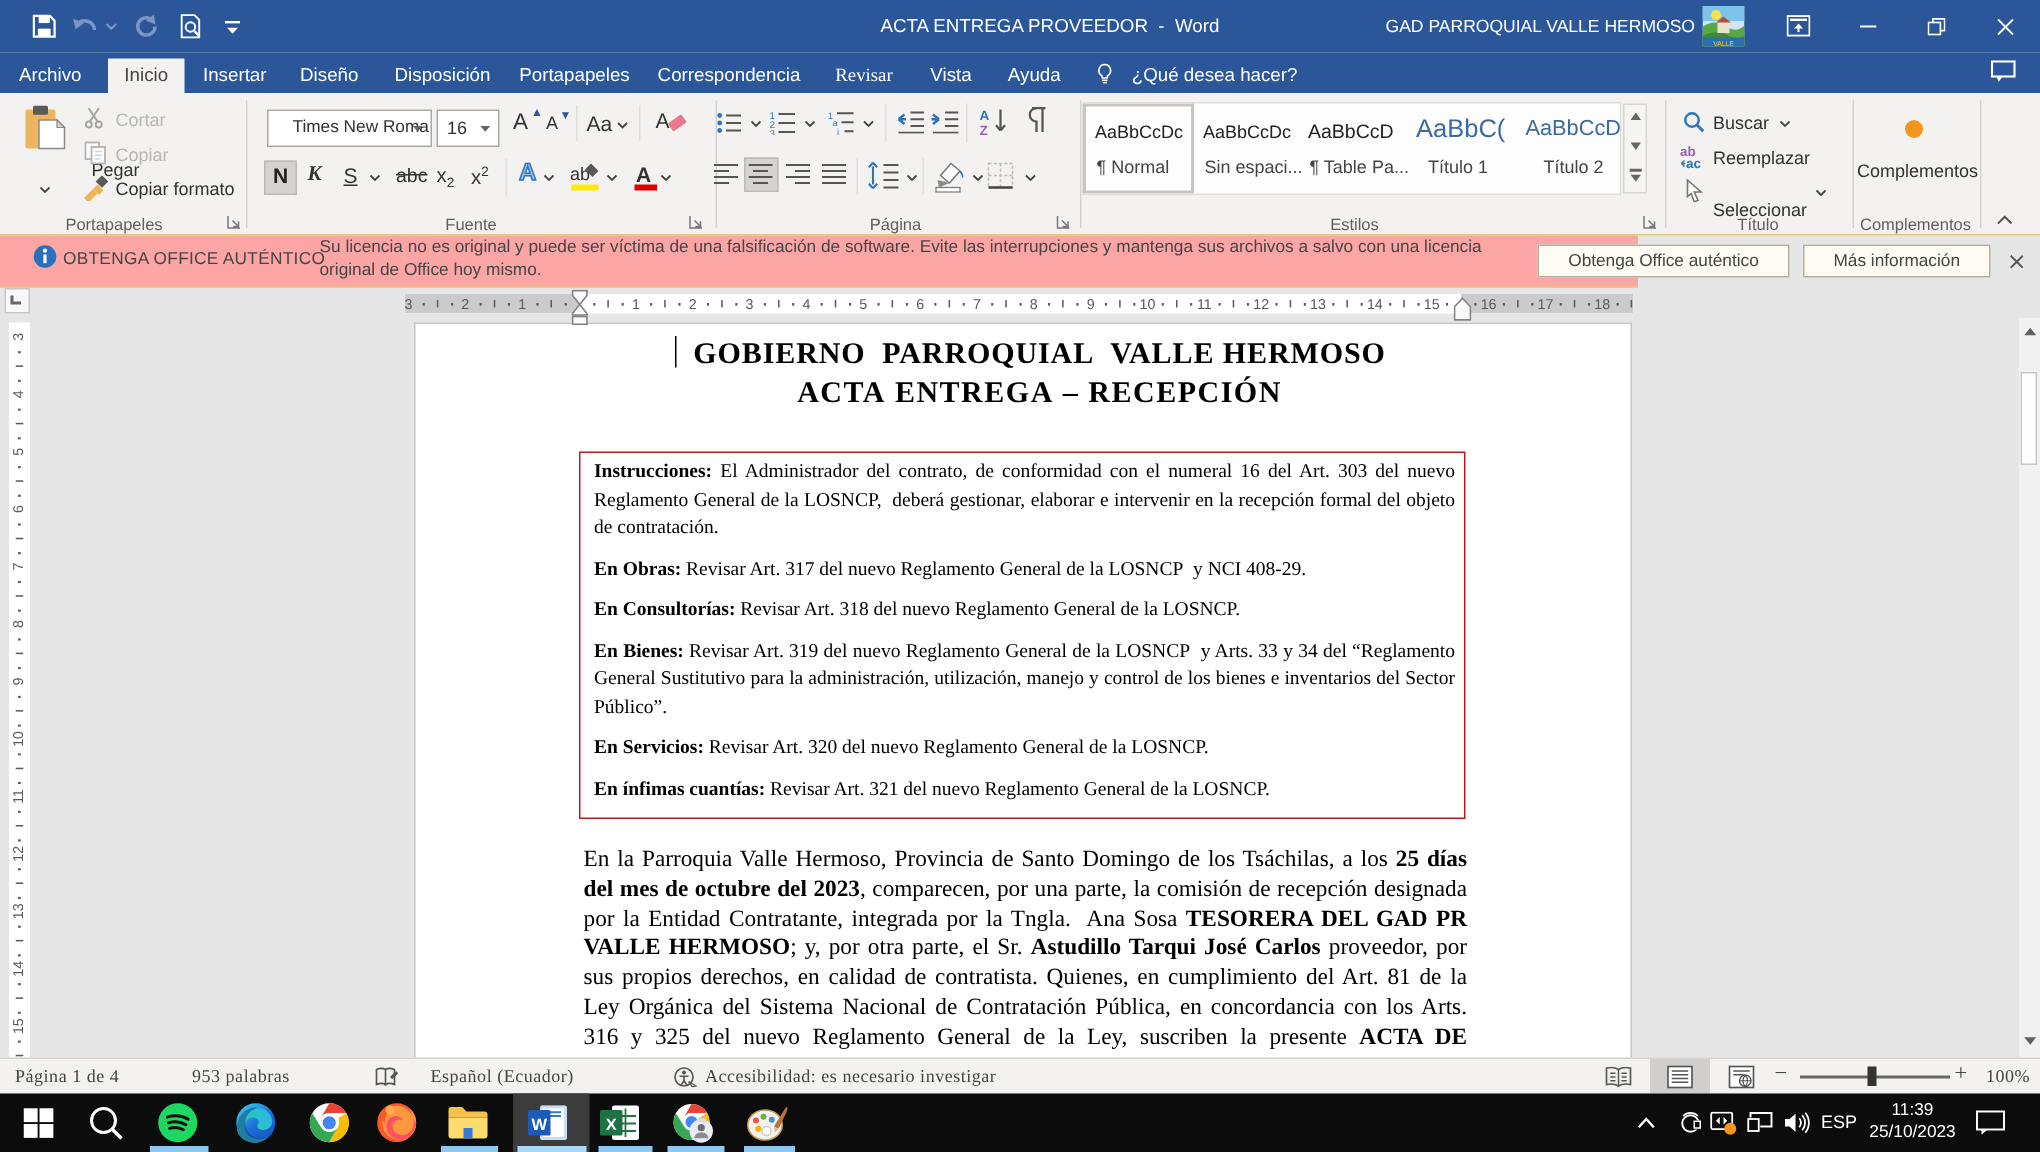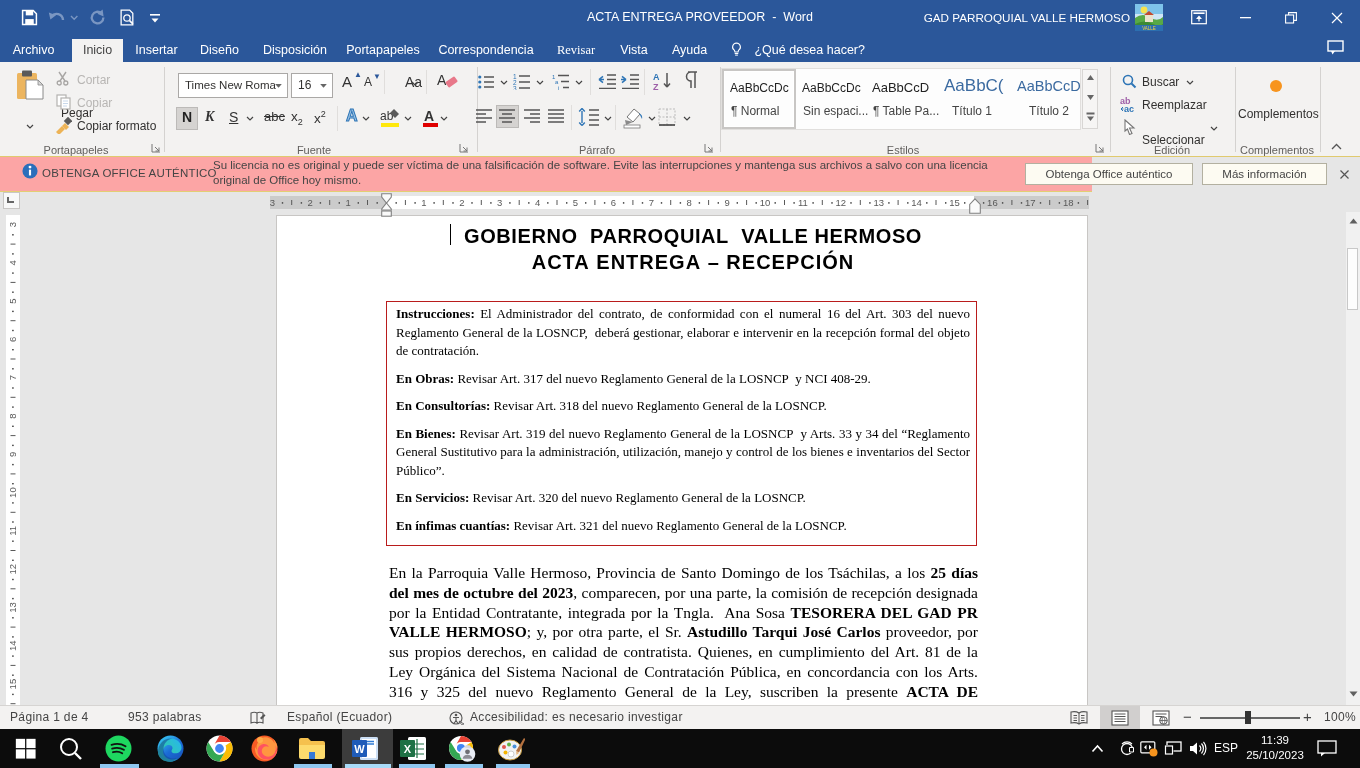--- a/index.html
+++ b/index.html
@@ -43,28 +43,28 @@
 
 #rulerrow { position:absolute; left:0; top:192px; width:1360px; height:20px; background:#e6e6e6; z-index:5; }
 #tabsel { position:absolute; left:3px; top:0px; width:17px; height:17px; background:#f8f8f8; border:1px solid #c8c6c4; }
 #hruler { position:absolute; left:270px; top:4px; width:819px; height:13px; background:#fff; }
 
 
 #docarea { position:absolute; left:0; top:212px; width:1360px; height:493px; background:#e6e6e6; overflow:hidden; }
 #vruler { position:absolute; left:6px; top:3px; width:14px; height:493px; background:#fff; }
 #page { position:absolute; left:276px; top:3px; width:812px; height:600px; background:#fff; border:1px solid #c8c6c4; border-bottom:none; }
 #scroll { position:absolute; right:0; top:0; width:14px; height:493px; background:#f1f1f1; }
-.dtitle { position:absolute; width:812px; text-align:center; font-weight:bold; font-size:20px; letter-spacing:0.6px; color:#000; font-family:Liberation Sans, sans-serif; white-space:nowrap;padding-left:20px; }
+.dtitle { position:absolute; width:812px; text-align:center; font-weight:bold; font-size:20px; letter-spacing:0.6px; color:#000; font-family:Liberation Serif, serif; white-space:nowrap;padding-left:20px; }
 #ibox { position:absolute; left:109px; top:85px; width:591px; height:245px; border:1px solid #b91c1c; padding:3px 6px 6px 9px; font-family:"Liberation Serif", serif; font-size:13px; line-height:18.5px; color:#000; text-align:justify; }
 #ibox .pgap { margin-top:9px; }
 .jl { text-align:justify; text-align-last:justify; }
 #mainp { position:absolute; left:112px; top:347px; width:589px; font-family:"Liberation Serif", serif; font-size:15.5px; line-height:19.8px; color:#000; text-align:justify; }
 
 
-#statusbar { position:absolute; left:0; top:705px; width:1360px; height:24px; background:#f3f2f1; border-top:1px solid #d6d4d2; font-size:12px; color:#444; }
+#statusbar { position:absolute; left:0; top:705px; width:1360px; height:24px; background:#f3f2f1; border-top:1px solid #d6d4d2; font-size:12px; color:#444;font-family:Liberation Serif, serif; }
 #statusbar .sitem { position:absolute; top:0; height:23px; line-height:23px; white-space:nowrap; letter-spacing:0.35px; }
 
 
 #taskbar { position:absolute; left:0; top:729px; width:1360px; height:39px; background:#0c0c0c; }
 .tbicon { position:absolute; top:0; width:46px; height:39px; display:flex; align-items:center; justify-content:center; }
 .underline { position:absolute; top:35px; height:4px; background:#8ec7f0; }
 .traytxt { color:#fff; font-size:11.5px; }
 </style>
 </head>
 <body>
@@ -198,31 +198,31 @@
       <path d="M8 9 l3-3 4 4 -3 3z" fill="#edb356"></path>
       <rect x="11" y="1" width="6" height="6" transform="rotate(45 14 4)" fill="#5a5a5a"></rect>
     </svg>
   <div class="abs ribtxt" style="left:77px;top:57px;">Copiar formato</div>
   <div class="glabel" style="left:76px;">Portapapeles</div>
   <svg class="glaunch" style="left:150px;" viewBox="0 0 12 12">
       <path d="M2 2 v8 h8 M5 5 l4 4 M9 5.5 v3.5 h-3.5" fill="none" stroke="#777" stroke-width="1"></path>
     </svg>
   <div class="gsep" style="left:164px;"></div>
 
-  <div class="combo" style="left:178px;top:11px;width:110px;height:25px;line-height:23px;padding-left:6px;font-size:11.5px;">Times New Roma<svg style="position:absolute;right:5px;top:10px;" width="7" height="5" viewBox="0 0 8 6">
+  <div class="combo" style="left:178px;top:11px;width:110px;height:25px;line-height:23px;padding-left:16px;font-size:11.5px;">Times New Roma<svg style="position:absolute;right:5px;top:10px;" width="7" height="5" viewBox="0 0 8 6">
         <path d="M0 0 l4 4.5 L8 0z" fill="#666"></path>
       </svg></div>
   <div class="combo" style="left:291px;top:11px;width:42px;height:25px;line-height:23px;padding-left:6px;font-size:12px;">16<svg style="position:absolute;right:5px;top:10px;" width="7" height="5" viewBox="0 0 8 6">
         <path d="M0 0 l4 4.5 L8 0z" fill="#666"></path>
       </svg></div>
   <div class="abs" style="left:342px;top:11px;font-size:15px;color:#333;">A<span style="position:absolute;left:12px;top:-3px;font-size:8px;color:#2b579a;">▲</span></div>
   <div class="abs" style="left:364px;top:13px;font-size:12px;color:#333;">A<span style="position:absolute;left:9px;top:-3px;font-size:8px;color:#2b579a;">▼</span></div>
   <div class="abs" style="left:384px;top:8px;width:1px;height:24px;background:#e0dedc;"></div>
   <div class="abs" style="left:426px;top:8px;width:1px;height:24px;background:#e0dedc;"></div>
-  <div class="abs" style="left:391px;top:12px;font-size:14px;color:#333;margin-left:14px;">Aa</div>
+  <div class="abs" style="left:391px;top:12px;font-size:14px;color:#333;">Aa</div>
   <svg class="abs" style="left:411px;top:19px;" width="8" height="5" viewBox="0 0 8 5">
       <path d="M1 1 l3 3 l3-3" fill="none" stroke="#444" stroke-width="1.2"></path>
     </svg>
   <svg class="abs" style="left:437px;top:9px;" width="22" height="20" viewBox="0 0 22 20">
       <text x="0" y="14" font-size="14" fill="#333" font-family="Liberation Sans">A</text>
       <rect x="9" y="8" width="11" height="6.5" rx="1" transform="rotate(-35 14 11)" fill="#e8788a"></rect>
     </svg>
 
   <div class="abs selbox" style="left:176px;top:45px;width:22px;height:23px;"></div>
   <div class="abs" style="left:182px;top:47px;font-weight:bold;font-size:14px;color:#222;">N</div>
@@ -338,21 +338,21 @@
       <path d="M1 1 l3 3 l3-3" fill="none" stroke="#444" stroke-width="1.2"></path>
     </svg>
   <svg class="abs" style="left:658px;top:46px;" width="19" height="19" viewBox="0 0 19 19">
       <rect x="1" y="1" width="16" height="16" fill="none" stroke="#bbb" stroke-width="1" stroke-dasharray="2 1.5"></rect>
       <path d="M1 9 h16 M9 1 v16" stroke="#bbb" stroke-width="1" stroke-dasharray="2 1.5"></path>
       <path d="M1 17 h16" stroke="#444" stroke-width="1.6"></path>
     </svg>
   <svg class="abs" style="left:683px;top:54px;" width="8" height="5" viewBox="0 0 8 5">
       <path d="M1 1 l3 3 l3-3" fill="none" stroke="#444" stroke-width="1.2"></path>
     </svg>
-  <div class="glabel" style="left:597px;">Párrafo</div>
+  <div class="glabel" style="left:597px;">Página</div>
   <svg class="glaunch" style="left:703px;" viewBox="0 0 12 12">
       <path d="M2 2 v8 h8 M5 5 l4 4 M9 5.5 v3.5 h-3.5" fill="none" stroke="#777" stroke-width="1"></path>
     </svg>
   <div class="gsep" style="left:720px;"></div>
 
   <div class="abs" style="left:721px;top:6px;width:360px;height:62px;background:#fdfdfd;border:1px solid #e1dfdd;"></div>
   <div class="abs" style="left:722px;top:7px;width:74px;height:60px;background:#fdfdfd;border:2px solid #c8c6c4;box-shadow:0 0 0 1px #fff inset;"></div>
   <div class="abs" style="left:730px;top:19px;font-size:12px;color:#222;white-space:nowrap;">AaBbCcDc</div>
   <div class="abs" style="left:731px;top:42px;font-size:12px;color:#444;">¶ Normal</div>
   <div class="abs" style="left:802px;top:19px;font-size:12px;color:#222;white-space:nowrap;">AaBbCcDc</div>
@@ -394,21 +394,21 @@
       <path d="M1 13 l2.5 0 M1 13 l2-2 M1 13 l2 2" stroke="#2e75b6" stroke-width="1" fill="none"></path>
     </svg>
   <div class="abs ribtxt" style="left:1142px;top:36px;">Reemplazar</div>
   <svg class="abs" style="left:1123px;top:57px;" width="13" height="16" viewBox="0 0 13 16">
       <path d="M2 1 L11 9 H6.5 L9 14.5 L6.5 15.5 L4.5 10 L2 12z" fill="#fff" stroke="#777" stroke-width="1.1"></path>
     </svg>
   <div class="abs ribtxt" style="left:1142px;top:59px;margin-top:12px;">Seleccionar</div>
   <svg class="abs" style="left:1210px;top:64px;" width="8" height="5" viewBox="0 0 8 5">
       <path d="M1 1 l3 3 l3-3" fill="none" stroke="#444" stroke-width="1.2"></path>
     </svg>
-  <div class="glabel" style="left:1172px;">Edición</div>
+  <div class="glabel" style="left:1172px;">Título</div>
   <div class="gsep" style="left:1235px;"></div>
 
   <div class="abs" style="left:1270px;top:18px;width:12px;height:12px;border-radius:50%;background:#f7941e;"></div>
   <div class="abs ribtxt" style="left:1238px;top:45px;width:80px;text-align:center;">Complementos</div>
   <div class="glabel" style="left:1277px;">Complementos</div>
   <div class="gsep" style="left:1320px;"></div>
   <svg class="abs" style="left:1331px;top:81px;" width="11" height="7" viewBox="0 0 11 7">
       <path d="M1 6 l4.5-4.5 L10 6" fill="none" stroke="#555" stroke-width="1.3"></path>
     </svg>
 </div>

